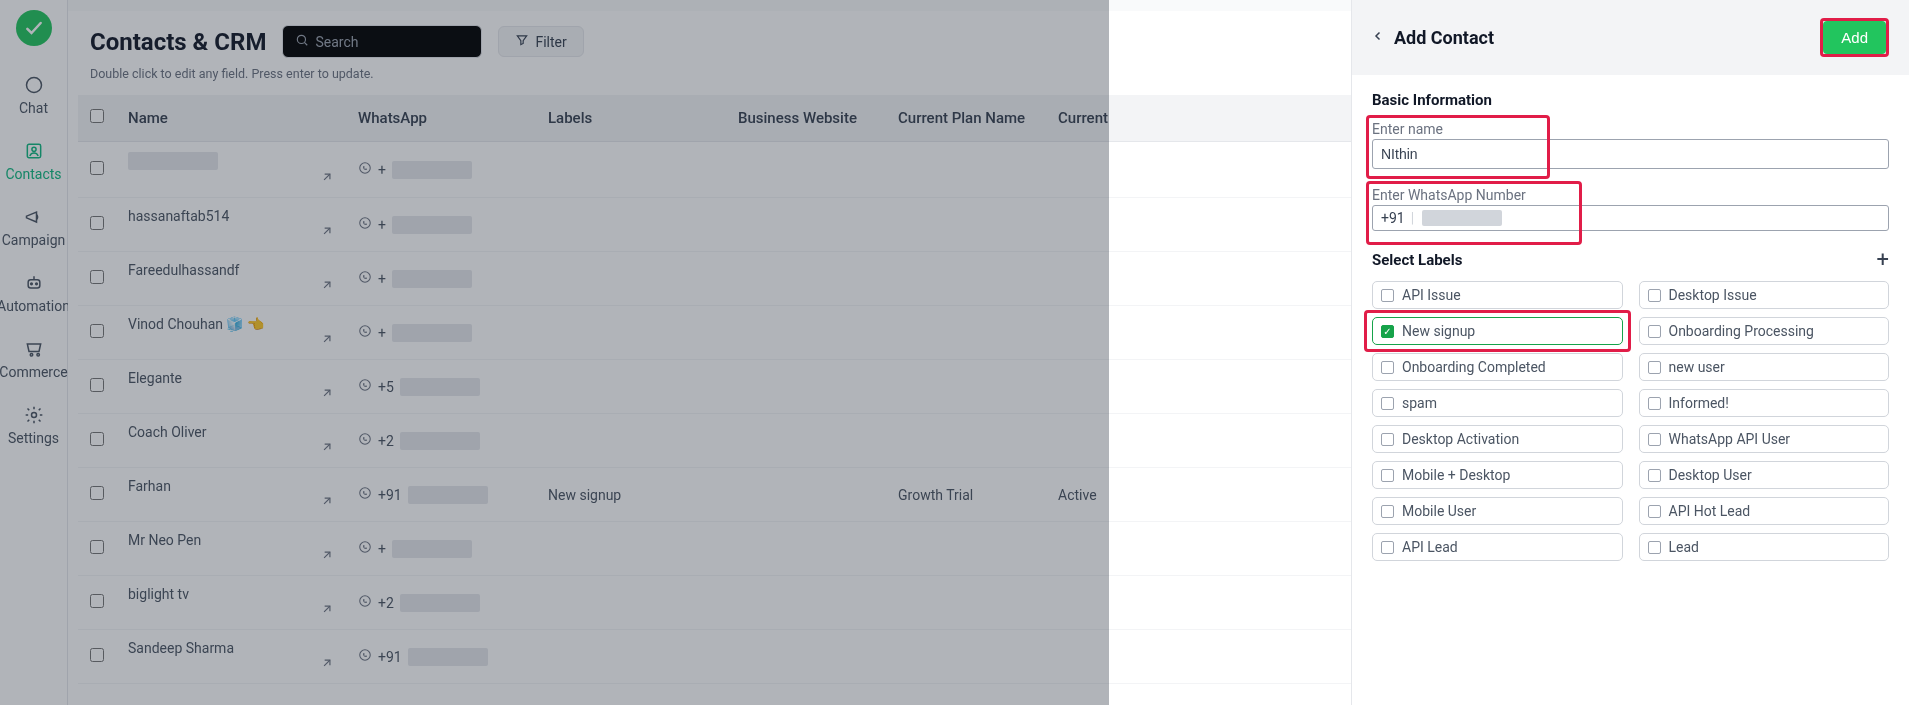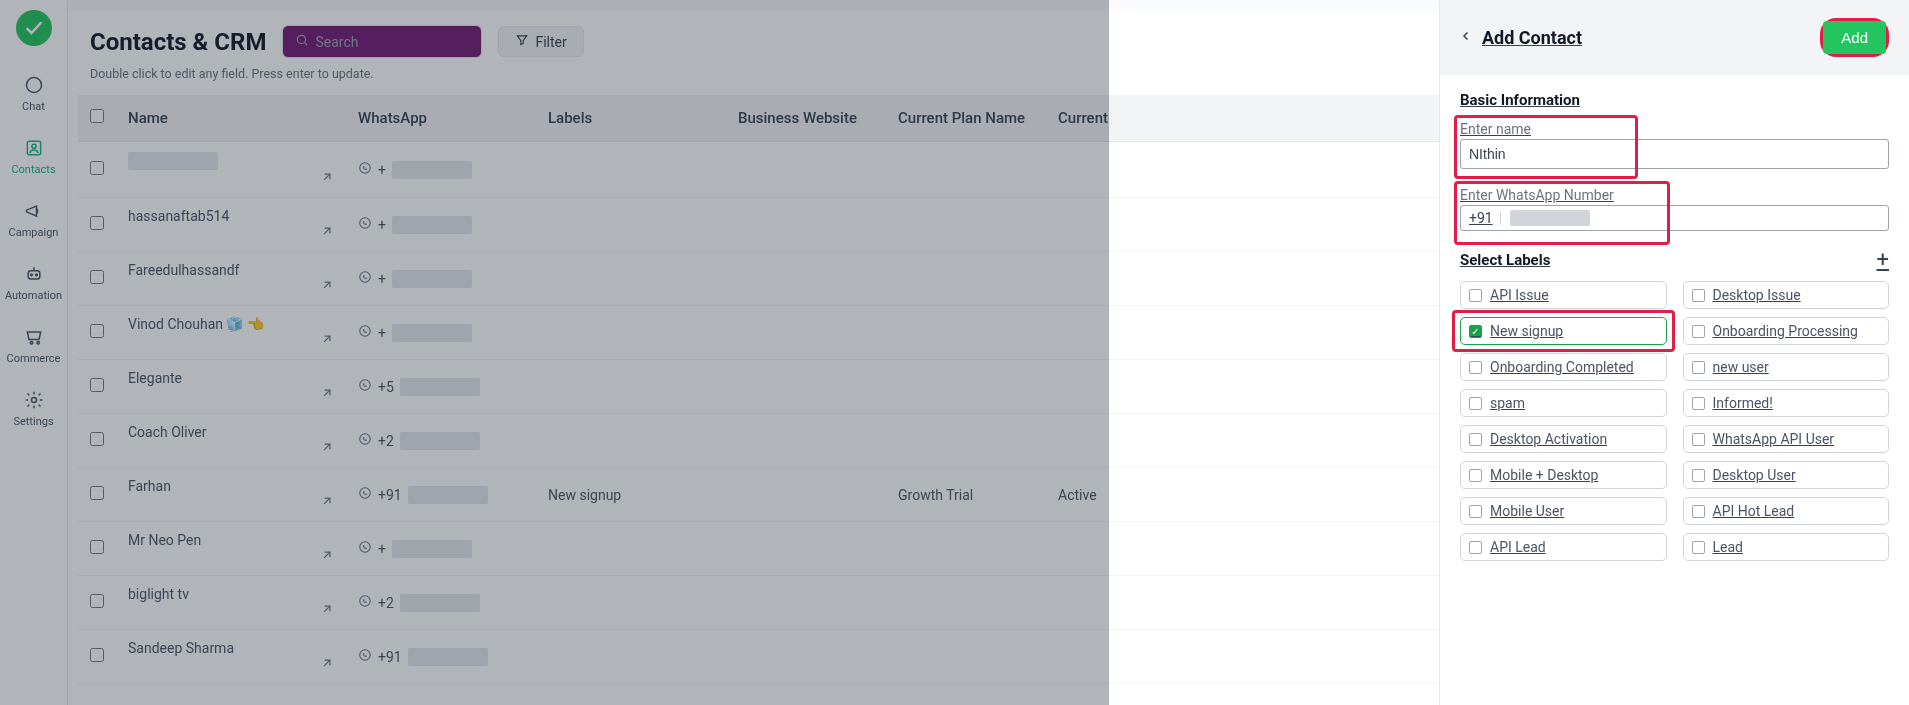--- a/index.html
+++ b/index.html
@@ -34,21 +34,21 @@
     display:flex; align-items:center; justify-content:center;
     color:#fff; font-weight:700;
     margin-bottom: 10px;
   }
   .nav-item {
     display:flex; flex-direction:column; align-items:center; gap:4px;
     width: 68px;
     padding: 6px 0;
     cursor:pointer;
     color:#4b5563;
-    font-size: 11px;
+    font-size: 14px;
   }
   .nav-item.active { color:#10b981; }
   .nav-icon {
     width: 22px; height: 22px;
     display:flex; align-items:center; justify-content:center;
   }
 
   
   .main {
     position:absolute;
@@ -60,21 +60,21 @@
   }
   .title-row {
     display:flex; align-items:center; gap:16px;
   }
   .page-title {
     font-size: 24px; font-weight: 700; color:#111827;
   }
   .search-box {
     display:flex; align-items:center; gap:6px;
     border:1px solid #e5e7eb;
-    background:#701a75;
+    background:#000000;
     border-radius:6px;
     padding: 7px 12px;
     width: 200px;
     color:#9ca3af;
   }
   .filter-btn {
     display:flex; align-items:center; gap:6px;
     background:#f3f4f6;
     border:1px solid #e5e7eb;
     border-radius:6px;
@@ -123,45 +123,45 @@
   .dim {
     position:absolute; left:0; top:0; width:1109px; height:705px;
     background: rgba(31,41,55,0.35);
     pointer-events:none;
   }
 
   
   .panel {
     position:absolute;
     right:0; top:0;
-    width: 470px; height:705px;
+    width: 558px; height:705px;
     background:#fff;
     border-left:1px solid #e5e7eb;
-    display:flex; flex-direction:column;text-decoration:underline;
+    display:flex; flex-direction:column;
   }
   .panel-header {
     background:#f3f4f6;
     padding: 18px 20px;
     display:flex; align-items:center; justify-content:space-between;
   }
   .panel-title-wrap {
     display:flex; align-items:center; gap:10px;
   }
   .panel-back { font-size:20px; color:#374151; cursor:pointer; }
   .panel-title { font-size:18px; font-weight:700; color:#111827; }
   .add-btn {
     background:#22c55e;
     color:#fff;
     border:none;
     border-radius:4px;
     padding:8px 18px;
     font-size:15px;
     cursor:pointer;
   }
-  .hl-add-wrap { border:3px solid #e11d48; border-radius:16px; }
+  .hl-add-wrap { border:3px solid #e11d48; border-radius:4px; }
   .panel-body { padding: 16px 20px; overflow:auto; flex:1; }
   .section-title { font-weight:700; color:#111827; margin-bottom:12px; font-size:15px; }
   .field-block { margin-bottom: 18px; }
   .field-label { color:#6b7280; font-size:14px; margin-bottom:2px; display:block; }
   .txt-input {
     width:100%;
     border:1px solid #9ca3af;
     border-radius:3px;
     padding:6px 8px;
     font-size:14px;

